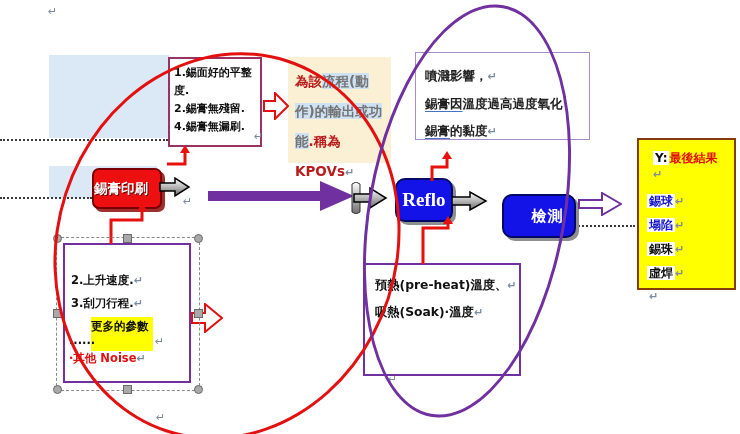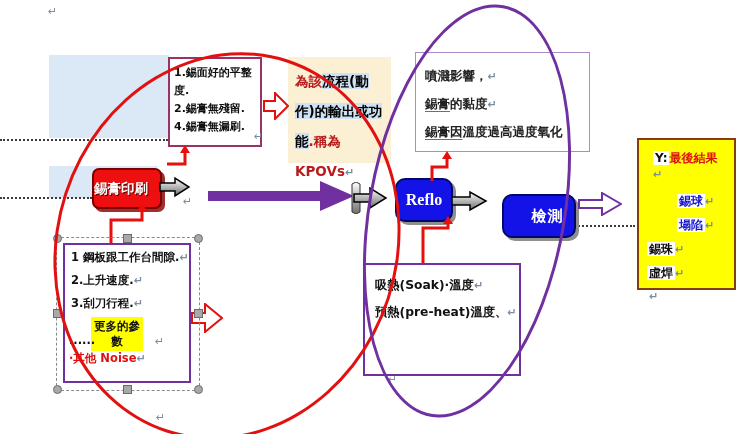--- a/index.html
+++ b/index.html
@@ -11,51 +11,51 @@
   .dotline{border-top:2px dotted #3a3a3a;height:0;z-index:2;}
   
   .notebox{background:#fff;z-index:10;box-sizing:border-box;}
   .pilcrow{color:#7b8ba0;font-size:11px;z-index:12;}
   
   #output-box{left:168px;top:57px;width:94px;height:90px;border:2.5px solid #993366;
               padding:5px 4px;font-size:11px;line-height:18px;font-weight:600;}
   
   #kpov-note{left:288px;top:57px;width:103px;height:106px;background:#fbf0d4;border:none;
              padding:9px 7px;font-size:13.5px;line-height:30px;font-weight:700;}
-  .hl-blue{color:#000000;background:#cfe2f4;}
+  .hl-blue{color:#737373;background:#cfe2f4;}
   .txt-black{color:#b91c1c;}
   
-  #splash-box{left:415px;top:52px;width:175px;height:100px;border:1.5px solid #a98cc8;
+  #splash-box{left:415px;top:52px;width:175px;height:88px;border:1.5px solid #a98cc8;
               padding:9px 9px;font-size:12.5px;line-height:27px;font-weight:600;color:#222;}
   .u-blue{text-decoration:underline;text-decoration-color:#4472c4;text-underline-offset:3px;}
   
   #solder-print{left:92px;top:168px;width:66px;height:37px;background:#ee1010;
                 border:2px solid #7a0000;border-radius:7px;box-shadow:3px 3px 0 rgba(140,10,10,.85);
                 z-index:12;display:flex;align-items:center;justify-content:flex-start;}
   #solder-print span{color:#fff;font-weight:700;font-size:13.5px;text-shadow:1px 1px 0 #5e0000;}
   
   .bluestep{background:#1313e8;border:2px solid #000a66;border-radius:10px;
             box-shadow:3px 3px 0 #8f8f8f;z-index:12;display:flex;align-items:center;justify-content:center;}
   #reflow-step{left:395px;top:178px;width:54px;height:40px;}
-  #reflow-step span{color:#fff;font-weight:700;font-size:16px;font-family:"Liberation Serif",serif;}
+  #reflow-step span{color:#fff;font-weight:700;font-size:19px;font-family:"Liberation Serif",serif;}
   #inspect-step{left:502px;top:194px;width:53px;height:40px;padding-left:17px;}
   #inspect-step span{color:#fff;font-weight:700;font-size:15px;letter-spacing:1px;}
   
   #result-box{left:637px;top:138px;width:99px;height:152px;background:#ffff00;
               border:2px solid #843c0c;padding:6px 8px;font-size:12px;font-weight:700;z-index:10;box-sizing:border-box;}
   #result-box .title{margin:4px 0 12px 6px;}
   .chip-w{background:#fff;padding:0 2px;}
-  .res-blue{color:#1414cc;margin-left:30px;}
+  .res-blue{color:#1414cc;}
   .res-red{color:#e01010;}
   .res-item{margin-bottom:7px;}
   
   #input-box{left:63px;top:243px;width:128px;height:140px;border:2.5px solid #7030a0;z-index:10;}
   #input-box .il{position:absolute;left:6px;font-size:11.5px;font-weight:700;white-space:nowrap;}
-  #more-chip{position:absolute;left:26px;top:72px;width:52px;height:34px;background:#ffff00;
-             text-align:center;font-size:11.5px;font-weight:700;padding-top:2px;box-sizing:border-box;}
+  #more-chip{position:absolute;left:26px;top:72px;width:62px;height:34px;background:#ffff00;
+             font-size:11.5px;font-weight:700;padding-top:2px;box-sizing:border-box;}
   .noise-red{color:#e01010;}
   #sel-rect{left:56px;top:237px;width:142px;height:152px;border:1.2px dashed #8a8a8a;z-index:30;pointer-events:none;}
   .handle{position:absolute;width:7px;height:7px;background:#a9a9a9;border:1px solid #6b6b6b;z-index:31;}
   .handle.round{border-radius:50%;}
   
   #kpiv-note{left:222px;top:263px;width:128px;height:125px;background:#c5deb0;border:none;
              padding:8px 6px;font-size:13px;line-height:29px;font-weight:700;}
   
   #temp-box{left:363px;top:263px;width:158px;height:113px;border:2.5px solid #7030a0;
             padding:7px 10px;font-size:12.3px;line-height:27px;font-weight:600;white-space:nowrap;}
@@ -92,22 +92,22 @@
   </div>
 
   <div class="abs notebox" id="kpov-note">
     <div><span class="txt-black">為該</span><span class="hl-blue">流程(動</span></div>
     <div><span class="hl-blue">作)的輸出或功</span></div>
     <div><span class="hl-blue">能</span><span class="txt-black">.稱為 KPOVs</span><span class="pilcrow">↵</span></div>
   </div>
 
   <div class="abs notebox" id="splash-box">
     <div><span>噴濺影響，</span><span class="pilcrow">↵</span></div>
+    <div><span class="u-blue">錫膏因</span><span>溫度過高過度氧化</span></div>
     <div><span class="u-blue">錫膏</span><span>的黏度</span><span class="pilcrow">↵</span></div>
-    <div><span class="u-blue">錫膏因</span><span>溫度過高過度氧化</span></div>
   </div>
 
   <div class="abs" id="solder-print">
     <span>錫膏印刷</span>
   </div>
 
   <svg class="abs arr" style="left:159px;top:176px" width="32" height="22" viewBox="0 0 32 22">
     <defs>
         <linearGradient id="g1" x1="0" y1="0" x2="0" y2="1">
           <stop offset="0" stop-color="#ffffff"></stop>
@@ -173,26 +173,25 @@
   <svg class="abs arr" style="left:426px;top:149px" width="28" height="33" viewBox="0 0 28 33">
     <polyline points="6,32 6,18 21,18 21,9" fill="none" stroke="#e8100c" stroke-width="3"></polyline>
     <polygon points="16,10 26,10 21,2" fill="#e8100c"></polygon>
   </svg>
   <svg class="abs arr" style="left:417px;top:214px" width="40" height="51" viewBox="0 0 40 51">
     <polyline points="6,50 6,14 31,14 31,9" fill="none" stroke="#e8100c" stroke-width="3"></polyline>
     <polygon points="26,10 36,10 31,2" fill="#e8100c"></polygon>
   </svg>
 
   <div class="abs notebox" id="temp-box">
+    <div><span>預熱(pre-heat)溫度、</span><span class="pilcrow">↵</span></div>
     <div><span>吸熱(Soak)·溫度</span><span class="pilcrow">↵</span></div>
-    <div><span>預熱(pre-heat)溫度、</span><span class="pilcrow">↵</span></div>
   </div>
 
   <div class="abs notebox" id="input-box">
-    <div class="il" style="top:5px"><span>1 鋼板跟工作台間隙.</span><span class="pilcrow">↵</span></div>
     <div class="il" style="top:28px"><span>2.上升速度.</span><span class="pilcrow">↵</span></div>
     <div class="il" style="top:51px"><span>3.刮刀行程.</span><span class="pilcrow">↵</span></div>
     <div id="more-chip"><span>更多的參數</span></div>
     <span class="abs pilcrow" style="left:90px;top:90px">↵</span>
     <div class="il" style="top:88px;left:4px;font-weight:700">......</div>
     <div class="il noise-red" style="top:106px;left:4px"><span>·其他 Noise</span><span class="pilcrow">↵</span></div>
   </div>
 
   <div class="abs" id="sel-rect"></div>
   <div class="handle round" style="left:53px;top:234px"></div>

